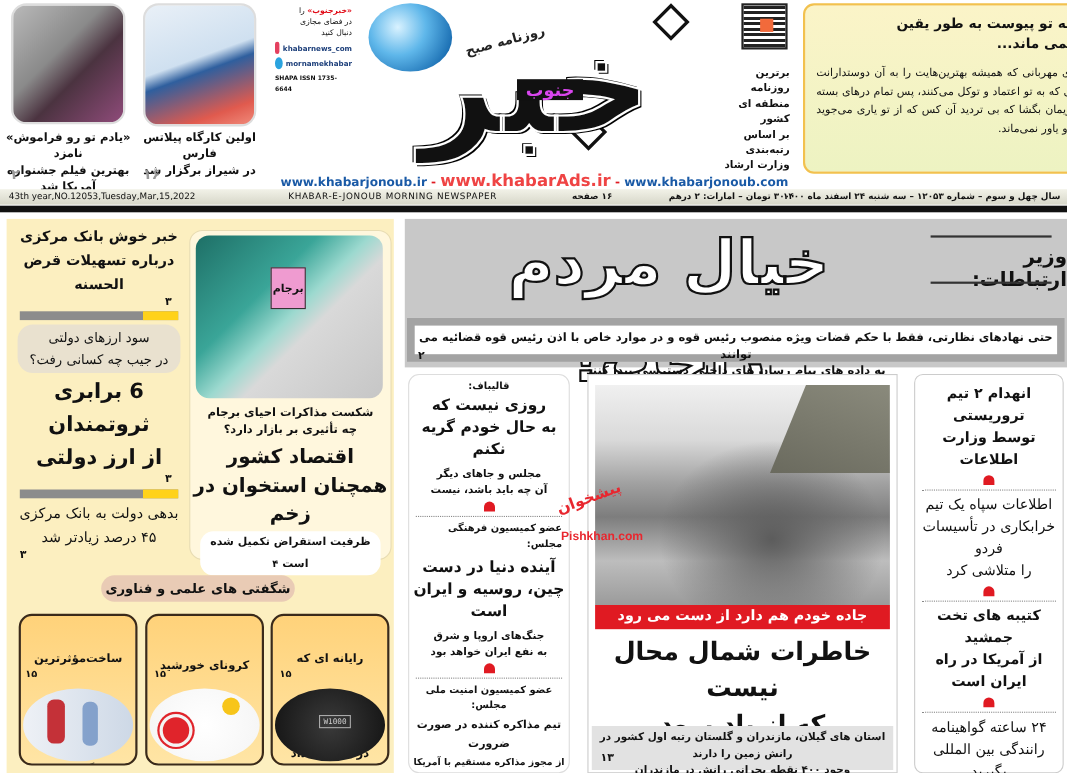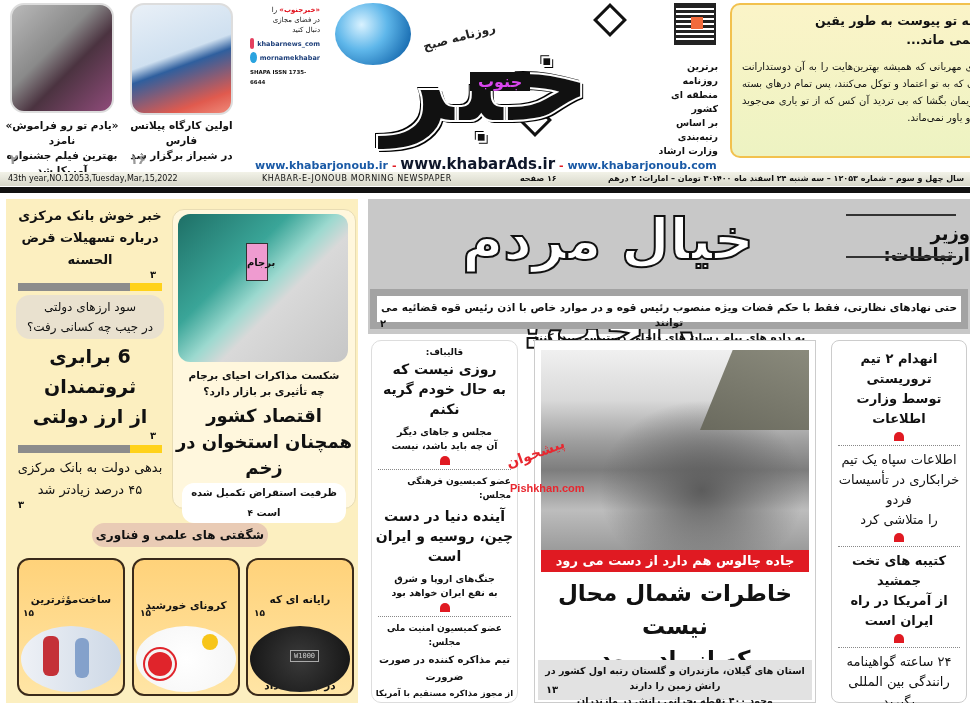--- a/index.html
+++ b/index.html
@@ -38,40 +38,40 @@
       #fff; border: 2px solid #222; }
   .qr-badge { left: 691px; top: 17px; width: 12px; height: 12px; background: #f26a3b; }
   .ranking { left: 652px; top: 60px; width: 66px; font-size: 9.5px; line-height: 14px; text-align: right; font-weight: bold; direction: rtl; }
 
   .quote-box { left: 730px; top: 3px; width: 284px; height: 155px; border-radius: 10px;
     background: linear-gradient(180deg,#fbf4c8 0%,#edf3c2 100%); border: 2px solid #f2c14e; padding: 6px 10px; }
   .quote-title { font-size: 12.5px; line-height: 19px; font-weight: bold; text-align: right; direction: rtl; }
   .quote-body { font-size: 10px; line-height: 17px; text-align: justify; direction: rtl; margin-top: 9px; }
 
   .urls { left: 255px; top: 155px; width: 470px; font-size: 11px; font-weight: bold; color: #1a5aa6; white-space: nowrap; font-family: "DejaVu Sans", sans-serif; }
-  .urls .mid { color: #0f172a; font-size: 15px; }
+  .urls .mid { color: #ef4444; font-size: 15px; }
   .urls .sep { color: #e01a22; }
 
   .infobar { left: 0; top: 172px; width: 970px; height: 14px; background: linear-gradient(180deg,#f2f2e8,#d7d7c9); font-size: 8px; line-height: 14px; }
   .infobar span { position: absolute; top: 0; white-space: nowrap; }
   .blackrule { left: 0; top: 187px; width: 970px; height: 6px; background: #111; }
 
   
   .leftpanel { left: 6px; top: 199px; width: 352px; height: 504px; background: #fcefc0; }
   .lcol { left: 10px; top: 205px; width: 160px; }
   .lh1 { font-size: 13px; line-height: 22px; font-weight: bold; text-align: center; direction: rtl; }
   .bar { height: 8px; background: #8c8c8c; border-right: 32px solid #ffd21a; margin: 4px 8px 4px 8px; }
   .pill { background: #e9e1cf; border-radius: 14px; font-size: 12px; line-height: 20px; text-align: center; direction: rtl; padding: 2px 4px; margin: 2px 6px; }
   .big { font-size: 19px; line-height: 30px; font-weight: bold; text-align: center; direction: rtl; }
   .pnum { font-size: 10px; font-weight: bold; text-align: right; padding-right: 14px; }
 
   .cartoon-card { left: 172px; top: 209px; width: 184px; height: 300px; background: #fff7dd; border-radius: 12px; border: 1px solid #e8dcb3; }
   .cartoon { left: 178px; top: 214px; width: 170px; height: 148px; border-radius: 12px;
     background: linear-gradient(135deg,#1e6f66 0%,#3aa598 35%,#9cd9cf 50%,#d9d9d9 60%,#c6c6c6 100%); }
-  .cartoon-sign { left: 246px; top: 243px; width: 22px; height: 38px; background: #ef9bd0; border: 1px solid #333; font-size: 10px; font-weight: bold; text-align: center; line-height: 38px; }
+  .cartoon-sign { left: 246px; top: 243px; width: 32px; height: 38px; background: #ef9bd0; border: 1px solid #333; font-size: 10px; font-weight: bold; text-align: center; line-height: 38px; }
   .csub { font-size: 10.5px; line-height: 16px; text-align: center; font-weight: bold; direction: rtl; }
   .cbig { font-size: 18px; line-height: 26px; text-align: center; font-weight: bold; direction: rtl; }
   .cpill { background: #fff; border-radius: 12px; font-size: 10px; line-height: 20px; text-align: center; direction: rtl; font-weight: bold; margin: 2px 8px; }
 
   .science-label { left: 92px; top: 523px; width: 176px; height: 24px; border-radius: 12px; background: #e9cbb5; font-size: 12px; line-height: 24px; text-align: center; direction: rtl; font-weight: bold; }
   .sci-card { top: 558px; width: 108px; height: 138px; border-radius: 12px; border: 2px solid #3a2a1a; background: linear-gradient(180deg,#ffd27a,#ffe5a5); overflow: hidden; }
   .sci-title { font-size: 10.5px; line-height: 15px; text-align: center; font-weight: bold; direction: rtl; padding: 4px 4px 0 4px; margin-top: 28px; }
   .sci-img { position: absolute; left: 2px; bottom: 2px; width: 100px; height: 66px; border-radius: 50%; }
   .sci-num { position: absolute; font-size: 9px; font-weight: bold; }
 
@@ -288,21 +288,21 @@
     <div class="kicker center">عضو کمیسیون امنیت ملی مجلس:</div>
     <div class="mbody" style="font-size:10px;line-height:17px;margin-top:2px;">تیم مذاکره کننده در صورت ضرورت</div>
     <div class="mbody" style="font-size:8.5px;line-height:17px;">از مجوز مذاکره مستقیم با آمریکا استفاده می کند</div>
 
   </div>
 </div>
 
 <div class="abs story-frame"></div>
 <div class="abs road-photo"></div>
 <div class="abs mountain"></div>
-<div class="abs red-strip">جاده چالوس هم دارد از دست می رود</div>
+<div class="abs red-strip">جاده خودم هم دارد از دست می رود</div>
 <div class="abs story-title">
   <div>خاطرات شمال محال نیست</div>
   <div>که از یاد برود</div>
 </div>
 <div class="abs story-sub">
   <div>استان های گیلان، مازندران و گلستان رتبه اول کشور در رانش زمین را دارند</div>
   <div>وجود ۴۰۰ نقطه بحرانی رانش در مازندران</div>
 </div>
 <div class="abs story-num">۱۳</div>
 <div class="abs watermark">پیشخوان</div>

